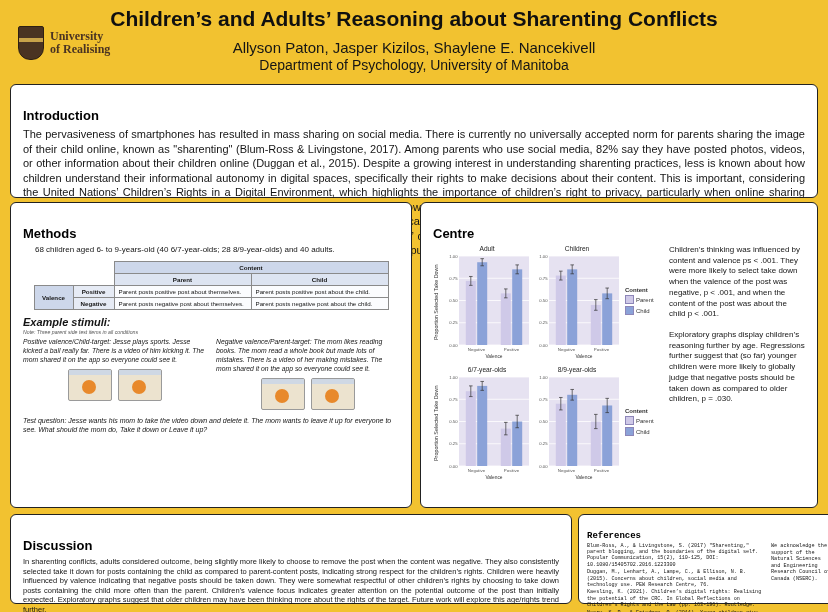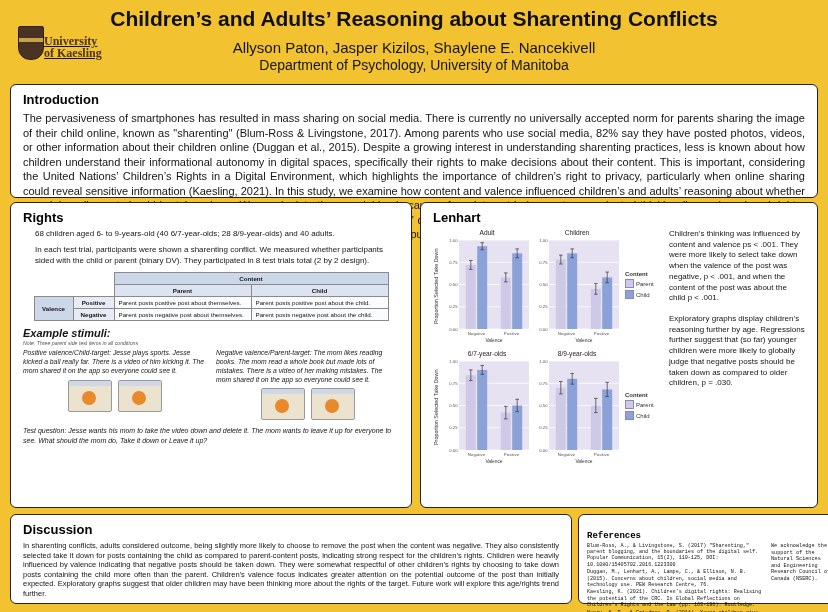--- a/index.html
+++ b/index.html
@@ -4,39 +4,39 @@
 <style>
   html,body{margin:0;padding:0;}
   body{width:828px;height:612px;background:#f2c230;position:relative;
        font-family:"Liberation Sans",sans-serif;color:#151515;overflow:hidden;}
 
   
   .header{position:absolute;top:0;left:0;width:828px;height:82px;text-align:center;}
   .title{margin:7px 0 8px;font-size:21px;font-weight:bold;color:#101010;}
   .authors{font-size:15px;margin:1px 8px;}
   .dept{font-size:14px;margin:1px 0;}
-  .logo-left{position:absolute;left:18px;top:26px;display:flex;align-items:flex-end;gap:0;text-decoration:underline;}
+  .logo-left{position:absolute;left:18px;top:26px;display:flex;align-items:center;gap:6px;}
   .shield{width:24px;height:32px;border-radius:2px 2px 12px 12px;
           background:linear-gradient(#4a3322 0 34%,#c8a24a 34% 46%,#4a3322 46%);
           border:1px solid #2e2012;}
   .uofm-text{font-family:"Liberation Serif",serif;font-weight:bold;font-size:12px;
              color:#4a3322;text-align:left;line-height:1.05;}
   .logo-right{position:absolute;right:16px;top:24px;width:110px;text-align:center;
               font-weight:bold;font-size:12.5px;color:#1d3a2f;line-height:1.1;}
   .dot{position:absolute;border-radius:50%;}
   .dot.green{width:6px;height:6px;background:#3f8f3a;left:-4px;top:2px;}
   .dot.lime{width:5px;height:5px;background:#9bc53d;left:2px;bottom:-3px;}
   .dot.orange{width:6px;height:6px;background:#e8892b;right:-4px;top:0px;}
   .dot.blue{width:5px;height:5px;background:#2a6fb0;right:2px;bottom:-4px;}
   .leaf{position:absolute;left:-14px;top:8px;width:10px;height:5px;background:#3f8f3a;
         border-radius:50% 50% 50% 50%;transform:rotate(-35deg);}
 
   
   .panel{position:absolute;background:#ffffff;border:1.5px solid #222222;
-         border-radius:6px;box-sizing:border-box;padding:7px 12px;}
+         border-radius:6px;box-sizing:border-box;padding:23px 12px;}
   .panel h2{margin:0 0 4px;font-size:13px;font-weight:bold;color:#000;}
 
   #intro{left:10px;top:84px;width:808px;height:114px;}
   #intro p{margin:0;font-size:11px;line-height:1.32;text-align:justify;}
 
   #methods{left:10px;top:202px;width:402px;height:306px;}
   #methods .mp{margin:0 12px 6px;font-size:8px;line-height:1.3;}
 
   
   .mtable{border-collapse:collapse;margin:2px auto 6px;font-size:6.2px;}
@@ -94,37 +94,36 @@
   .nserc-text{color:#d0312d;font-weight:bold;font-size:7px;line-height:1.05;}
 </style>
 </head>
 <body>
 
 <div class="header">
   <div class="logo-left">
     <div class="shield"></div>
     <div class="uofm-text">
       <div>University</div>
-      <div>of Kaesling</div>
+      <div>of Realising</div>
     </div>
   </div>
   <div class="title">Children’s and Adults’ Reasoning about Sharenting Conflicts</div>
   <div class="authors">Allyson Paton, Jasper Kizilos, Shaylene E. Nancekivell</div>
   <div class="dept">Department of Psychology, University of Manitoba</div>
 </div>
 
 <div class="panel" id="intro">
   <h2>Introduction</h2>
   <p>The pervasiveness of smartphones has resulted in mass sharing on social media. There is currently no universally accepted norm for parents sharing the image of their child online, known as "sharenting" (Blum-Ross &amp; Livingstone, 2017). Among parents who use social media, 82% say they have posted photos, videos, or other information about their children online (Duggan et al., 2015). Despite a growing interest in understanding sharenting practices, less is known about how children understand their informational autonomy in digital spaces, specifically their rights to make decisions about their content. This is important, considering the United Nations’ Children’s Rights in a Digital Environment, which highlights the importance of children’s right to privacy, particularly when online sharing could reveal sensitive information (Kaesling, 2021). In this study, we examine how content and valence influenced children’s and adults’ reasoning about whether a social media post should be taken down. We manipulate these variables because of our interest in how outcome-oriented thinking (i.e., valence) and rights-based thinking (i.e., content) might differentially influence children’s and adults’ decisions. Prior work suggests that children tend to be more rights oriented in their thinking whereas parents tend to focus on outcome when considering disputes of physical objects (Neary &amp; Friedman, 2014). Less is known about if this transfers to informational autonomy in online spaces.</p>
 </div>
 
 <div class="panel" id="methods">
-  <h2>Rights</h2>
+  <h2>Methods</h2>
   <p class="mp">68 children aged 6- to 9-years-old (40 6/7-year-olds; 28 8/9-year-olds) and 40 adults.</p>
-  <p class="mp">In each test trial, participants were shown a sharenting conflict. We measured whether participants sided with the child or parent (binary DV). They participated in 8 test trials total (2 by 2 design).</p>
 
   <table class="mtable">
     <tbody>
         <tr>
       <td class="blank" colspan="2"></td>
       <th class="hdr" colspan="2">Content</th>
     </tr>
     <tr>
       <td class="blank" colspan="2"></td>
       <th class="sub">Parent</th>
@@ -173,21 +172,21 @@
             <span class="blob"></span>
           </div>
       </div>
     </div>
   </div>
 
   <p class="test-q">Test question: Jesse wants his mom to take the video down and delete it. The mom wants to leave it up for everyone to see. What should the mom do, Take it down or Leave it up?</p>
 </div>
 
 <div class="panel" id="results">
-  <h2>Lenhart</h2>
+  <h2>Centre</h2>
   <div class="results-body">
     <div class="charts">
 
       <div class="chart-row">
         <div class="ylab">Proportion Selected Take Down</div>
         <div class="chart-cell">
           <div class="chart-title">Adult</div>
           <div class="chart"><svg width="88" height="106" font-family="Liberation Sans, sans-serif">
                 <rect x="16" y="3" width="70" height="89" fill="#e6e2f1"></rect>
                 <line x1="16" y1="92" x2="86" y2="92" stroke="#ffffff" stroke-width="0.8"></line>

